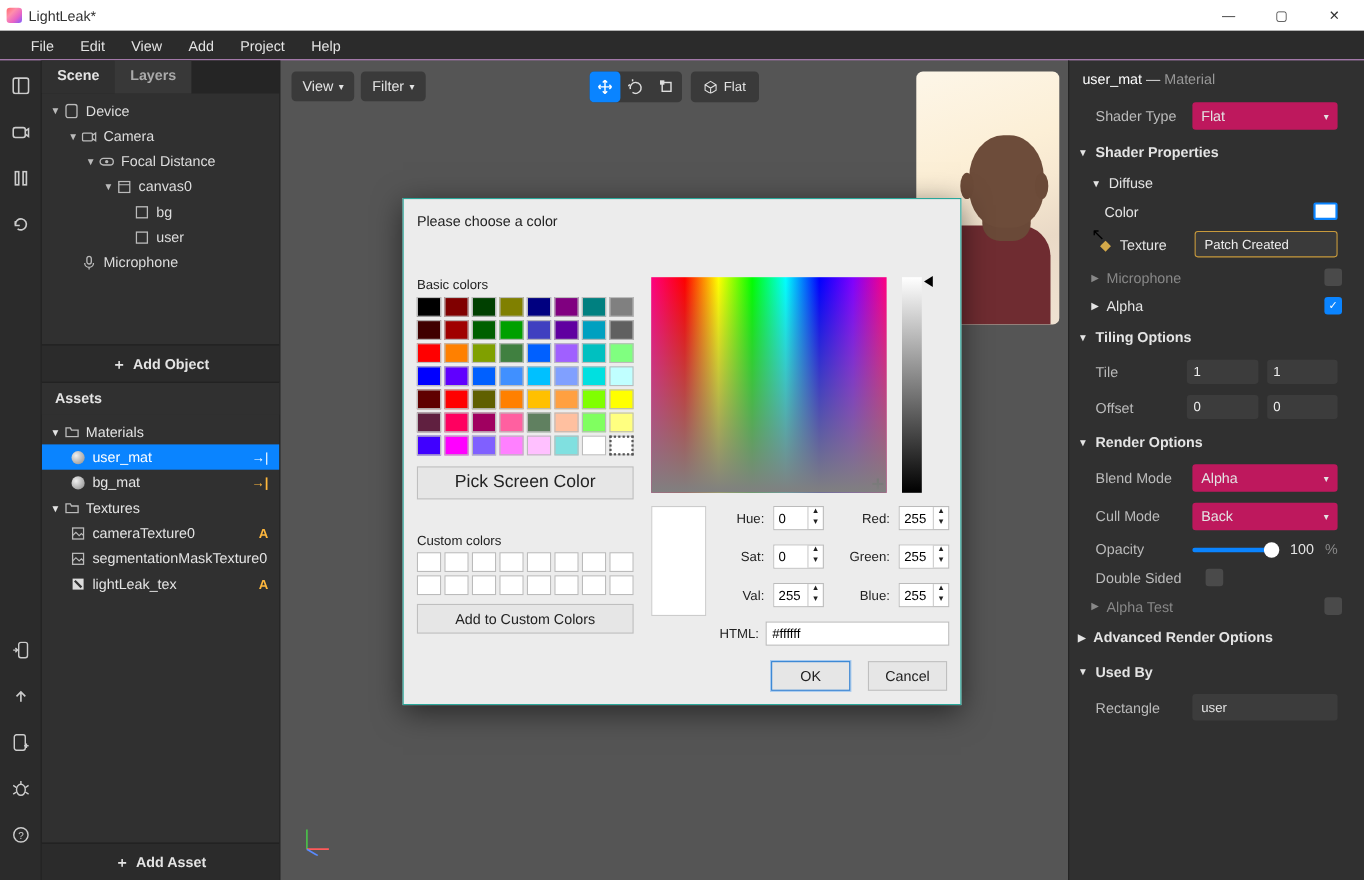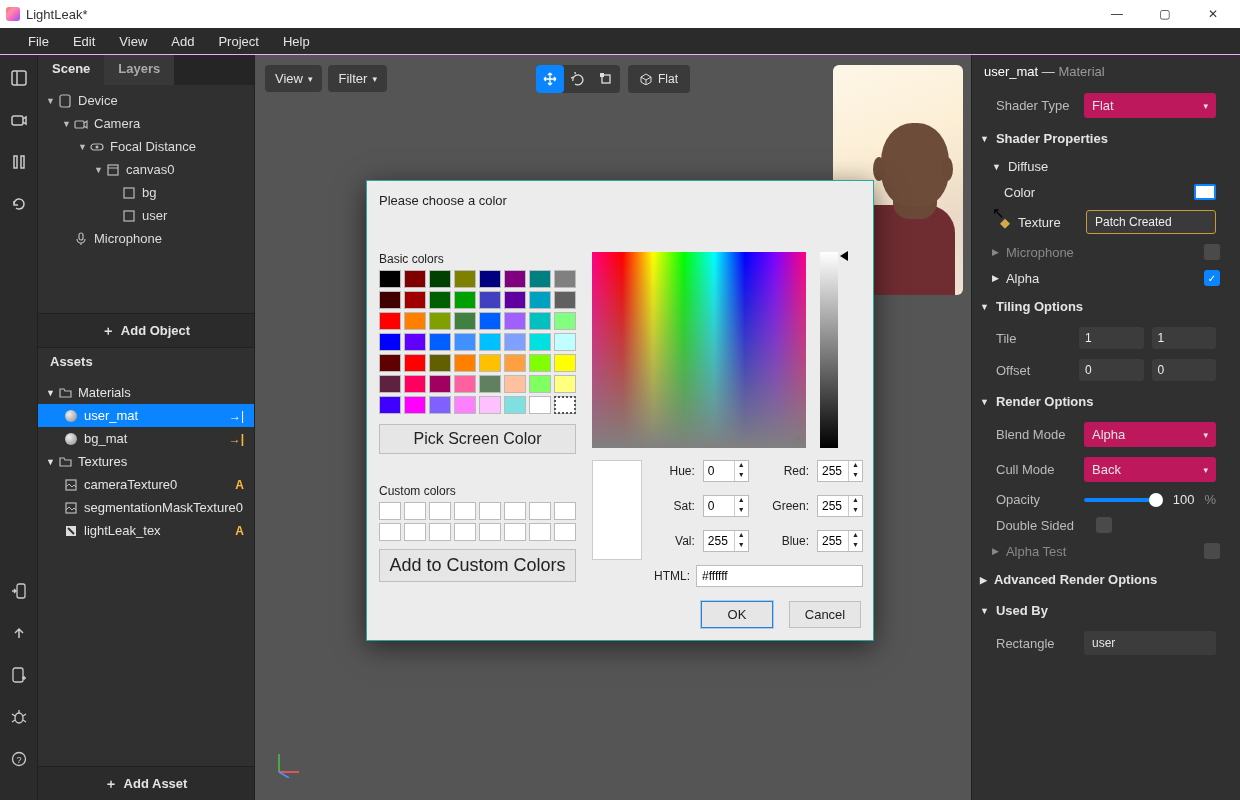--- a/index.html
+++ b/index.html
@@ -82,21 +82,21 @@
 .dlg-title { margin-bottom:13px; }
 .dlg-body { display:flex; gap:16px;margin-top:44px; }
 .dlg-left { width:210px; }
 .basic-lbl { font-size:12px; margin-bottom:4px; }
 .swatch-grid { display:grid; grid-template-columns:repeat(8,22px); grid-auto-rows:18px; gap:3px; }
 .sw { border:1px solid #bbb; }
 .sw.sel { outline:2px dotted #555; outline-offset:-2px; }
 .pick-btn { width:100%; margin-top:10px; background:#e6e6e6; border:1px solid #bfbfbf; padding:5px 0; text-align:center; font-size:16px; }
 .custom-grid { display:grid; grid-template-columns:repeat(8,22px); grid-auto-rows:18px; gap:3px; margin-top:4px; }
 .csw { background:#fff; border:1px solid #bbb; }
-.addcustom-btn { width:100%; margin-top:8px; background:#e6e6e6; border:1px solid #bfbfbf; padding:5px 0; text-align:center; font-size:18px; }
+.addcustom-btn { width:100%; margin-top:8px; background:#e6e6e6; border:1px solid #bfbfbf; padding:5px 0; text-align:center; font-size:13px; }
 .dlg-right { flex:1; display:flex; flex-direction:column; }
 .spectrum { display:flex; gap:14px; }
 .sv { width:214px; height:196px; position:relative; background:linear-gradient(to right,#ff0080,#ff0000,#ffff00,#00ff00,#00ffff,#0000ff,#8000ff,#ff0080); }
 .sv::after { content:""; position:absolute; inset:0; background:linear-gradient(to bottom,rgba(255,255,255,0) 0%,rgba(128,128,128,1) 100%); }
 .sv .cross { position:absolute; right:3px; bottom:3px; width:10px; height:10px; }
 .sv .cross::before,.sv .cross::after{content:"";position:absolute;background:#000;}
 .sv .cross::before{left:4px;top:0;width:2px;height:10px;} .sv .cross::after{top:4px;left:0;height:2px;width:10px;}
 .val { width:18px; height:196px; background:linear-gradient(to bottom,#fff,#000); position:relative; }
 .val .arrow { position:absolute; top:-1px; right:-10px; width:0;height:0;border-top:5px solid transparent;border-bottom:5px solid transparent;border-right:8px solid #000; }
 .cur-prev { display:flex; gap:12px; margin-top:12px; align-items:flex-start; }

